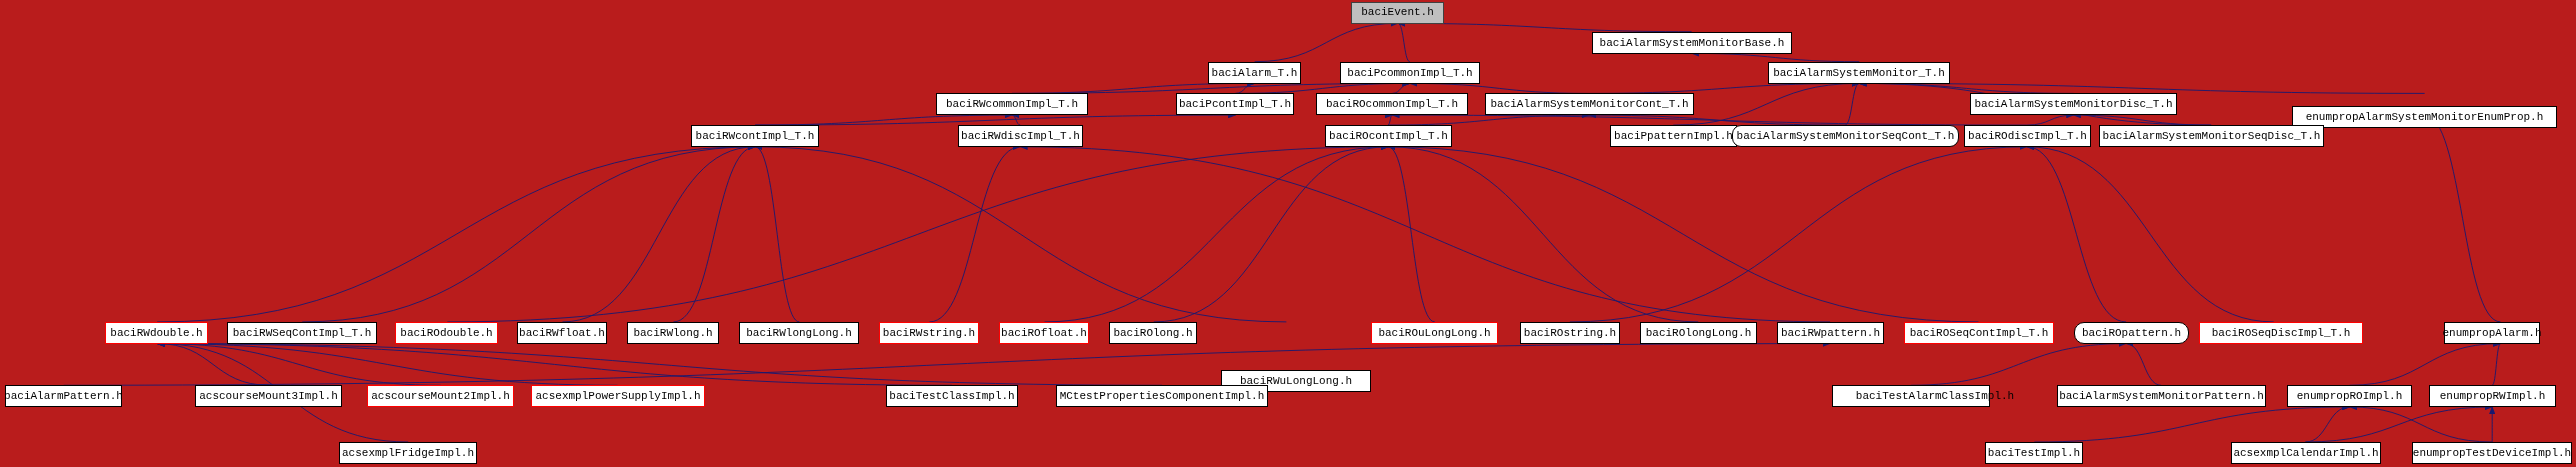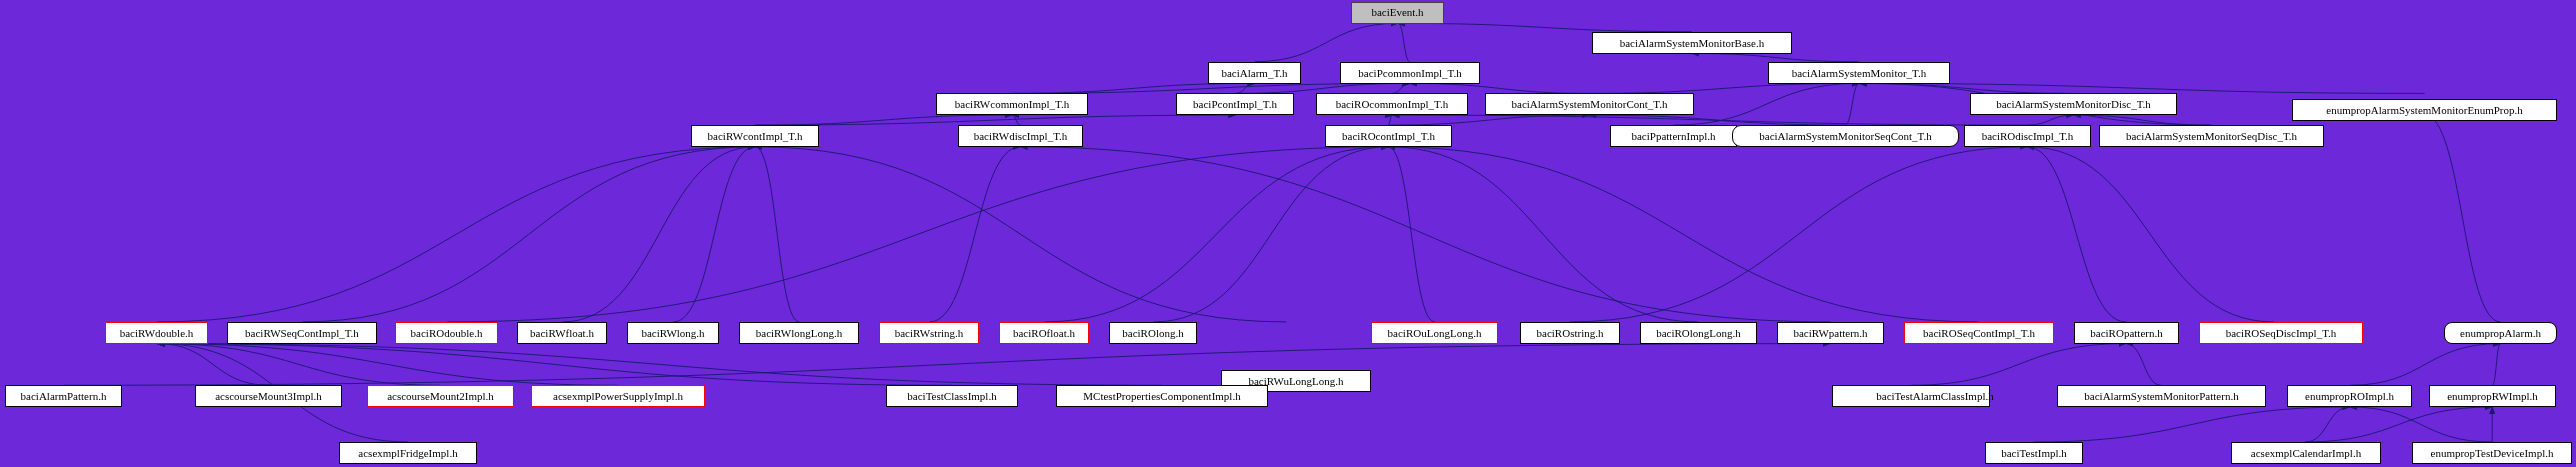--- a/index.html
+++ b/index.html
@@ -1,17 +1,17 @@
 <!DOCTYPE html>
 <html style="font-size:13.3px"><head>
 <meta charset="utf-8">
 <style>
   html,body{margin:0;padding:0;background:#ffffff;}
-  #canvas{position:relative;width:2576px;height:467px;background:#6d28d9;
-          font-family:Liberation Serif, serif;overflow:hidden;}
+  #canvas{position:relative;width:2576px;height:467px;background:#b91c1c;
+          font-family:Liberation Mono, monospace;overflow:hidden;}
   .node{position:absolute;box-sizing:border-box;border:0.8px solid #000000;
         background:#ffffff;color:#000000;display:flex;align-items:center;
         justify-content:center;white-space:nowrap;font-size:11px;line-height:1;
         height:22px;letter-spacing:0px;}
   .node.red{border-color:#ff0000;}
   .node.root{background:#bfbfbf;border-color:#404040;}
   #edges{position:absolute;left:0;top:0;width:2576px;height:467px;pointer-events:none;}
 </style>
 </head>
 <body>
@@ -87,21 +87,21 @@
       <div class="node root" style="left: 1351px; top: 1.7px; width: 93px;">baciEvent.h</div>
       <div class="node" style="left: 1592px; top: 32px; width: 200px;">baciAlarmSystemMonitorBase.h</div>
       <div class="node" style="left: 1208px; top: 62px; width: 93px;">baciAlarm_T.h</div>
       <div class="node" style="left: 1340px; top: 62px; width: 140px;">baciPcommonImpl_T.h</div>
       <div class="node" style="left: 1768px; top: 62px; width: 182px;">baciAlarmSystemMonitor_T.h</div>
       <div class="node" style="left: 936px; top: 93px; width: 152px;">baciRWcommonImpl_T.h</div>
       <div class="node" style="left: 1176px; top: 93px; width: 118px;">baciPcontImpl_T.h</div>
       <div class="node" style="left: 1316px; top: 93px; width: 152px;">baciROcommonImpl_T.h</div>
       <div class="node" style="left: 1485px; top: 93px; width: 209px;">baciAlarmSystemMonitorCont_T.h</div>
       <div class="node" style="left: 1970px; top: 93px; width: 207px;">baciAlarmSystemMonitorDisc_T.h</div>
-      <div class="node" style="left: 2292px; top: 99px; width: 265px; text-align: center;">enumpropAlarmSystemMonitorEnumProp.h</div>
+      <div class="node" style="left: 2292px; top: 106px; width: 265px; text-align: center;">enumpropAlarmSystemMonitorEnumProp.h</div>
       <div class="node" style="left: 691px; top: 125px; width: 128px;">baciRWcontImpl_T.h</div>
       <div class="node" style="left: 958px; top: 125px; width: 125px;">baciRWdiscImpl_T.h</div>
       <div class="node" style="left: 1325px; top: 125px; width: 127px;">baciROcontImpl_T.h</div>
       <div class="node" style="left: 1610px; top: 125px; width: 127px;">baciPpatternImpl.h</div>
       <div class="node" style="left: 1732px; top: 125px; width: 227px; border-radius: 9px;">baciAlarmSystemMonitorSeqCont_T.h</div>
       <div class="node" style="left: 1964px; top: 125px; width: 127px;">baciROdiscImpl_T.h</div>
       <div class="node" style="left: 2099px; top: 125px; width: 225px;">baciAlarmSystemMonitorSeqDisc_T.h</div>
       <div class="node red" style="left: 105px; top: 322px; width: 103px;">baciRWdouble.h</div>
       <div class="node" style="left: 227px; top: 322px; width: 150px;">baciRWSeqContImpl_T.h</div>
       <div class="node red" style="left: 395px; top: 322px; width: 103px;">baciROdouble.h</div>
@@ -110,23 +110,23 @@
       <div class="node" style="left: 739px; top: 322px; width: 120px;">baciRWlongLong.h</div>
       <div class="node red" style="left: 879px; top: 322px; width: 100px;">baciRWstring.h</div>
       <div class="node red" style="left: 999px; top: 322px; width: 90px;">baciROfloat.h</div>
       <div class="node" style="left: 1109px; top: 322px; width: 88px;">baciROlong.h</div>
       <div class="node" style="left: 1221px; top: 322px; width: 150px; margin-top: 48px;">baciRWuLongLong.h</div>
       <div class="node red" style="left: 1371px; top: 322px; width: 127px;">baciROuLongLong.h</div>
       <div class="node" style="left: 1520px; top: 322px; width: 100px;">baciROstring.h</div>
       <div class="node" style="left: 1640px; top: 322px; width: 117px;">baciROlongLong.h</div>
       <div class="node" style="left: 1777px; top: 322px; width: 107px;">baciRWpattern.h</div>
       <div class="node red" style="left: 1904px; top: 322px; width: 150px;">baciROSeqContImpl_T.h</div>
-      <div class="node" style="left: 2074px; top: 322px; width: 105px;">baciROpattern.h</div>
+      <div class="node" style="left: 2074px; top: 322px; width: 115px; border-radius: 10px;">baciROpattern.h</div>
       <div class="node red" style="left: 2199px; top: 322px; width: 164px;">baciROSeqDiscImpl_T.h</div>
-      <div class="node" style="left: 2444px; top: 322px; width: 113px; border-radius: 8px;">enumpropAlarm.h</div>
+      <div class="node" style="left: 2444px; top: 322px; width: 96px;">enumpropAlarm.h</div>
       <div class="node" style="left: 5px; top: 385px; width: 117px;">baciAlarmPattern.h</div>
       <div class="node" style="left: 195px; top: 385px; width: 147px;">acscourseMount3Impl.h</div>
       <div class="node red" style="left: 367px; top: 385px; width: 147px;">acscourseMount2Impl.h</div>
       <div class="node red" style="left: 531px; top: 385px; width: 174px;">acsexmplPowerSupplyImpl.h</div>
       <div class="node" style="left: 886px; top: 385px; width: 132px;">baciTestClassImpl.h</div>
       <div class="node" style="left: 1056px; top: 385px; width: 212px;">MCtestPropertiesComponentImpl.h</div>
       <div class="node" style="left: 1832px; top: 385px; width: 158px; padding-left: 48px;">baciTestAlarmClassImpl.h</div>
       <div class="node" style="left: 2057px; top: 385px; width: 209px;">baciAlarmSystemMonitorPattern.h</div>
       <div class="node" style="left: 2287px; top: 385px; width: 125px;">enumpropROImpl.h</div>
       <div class="node" style="left: 2429px; top: 385px; width: 127px;">enumpropRWImpl.h</div>

